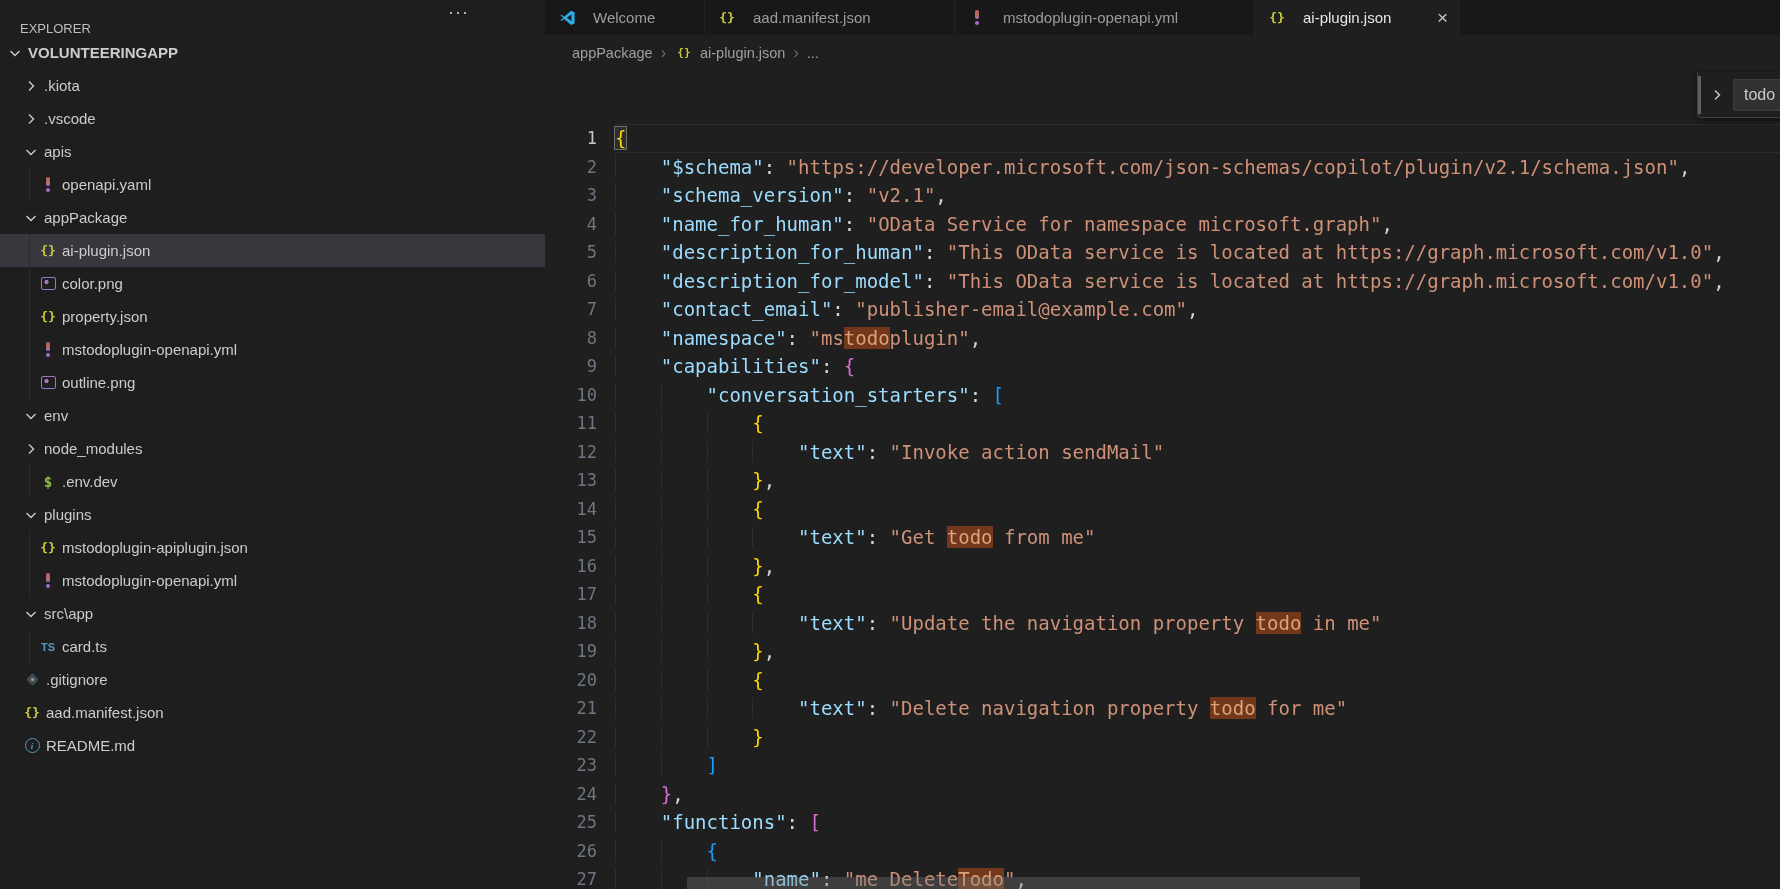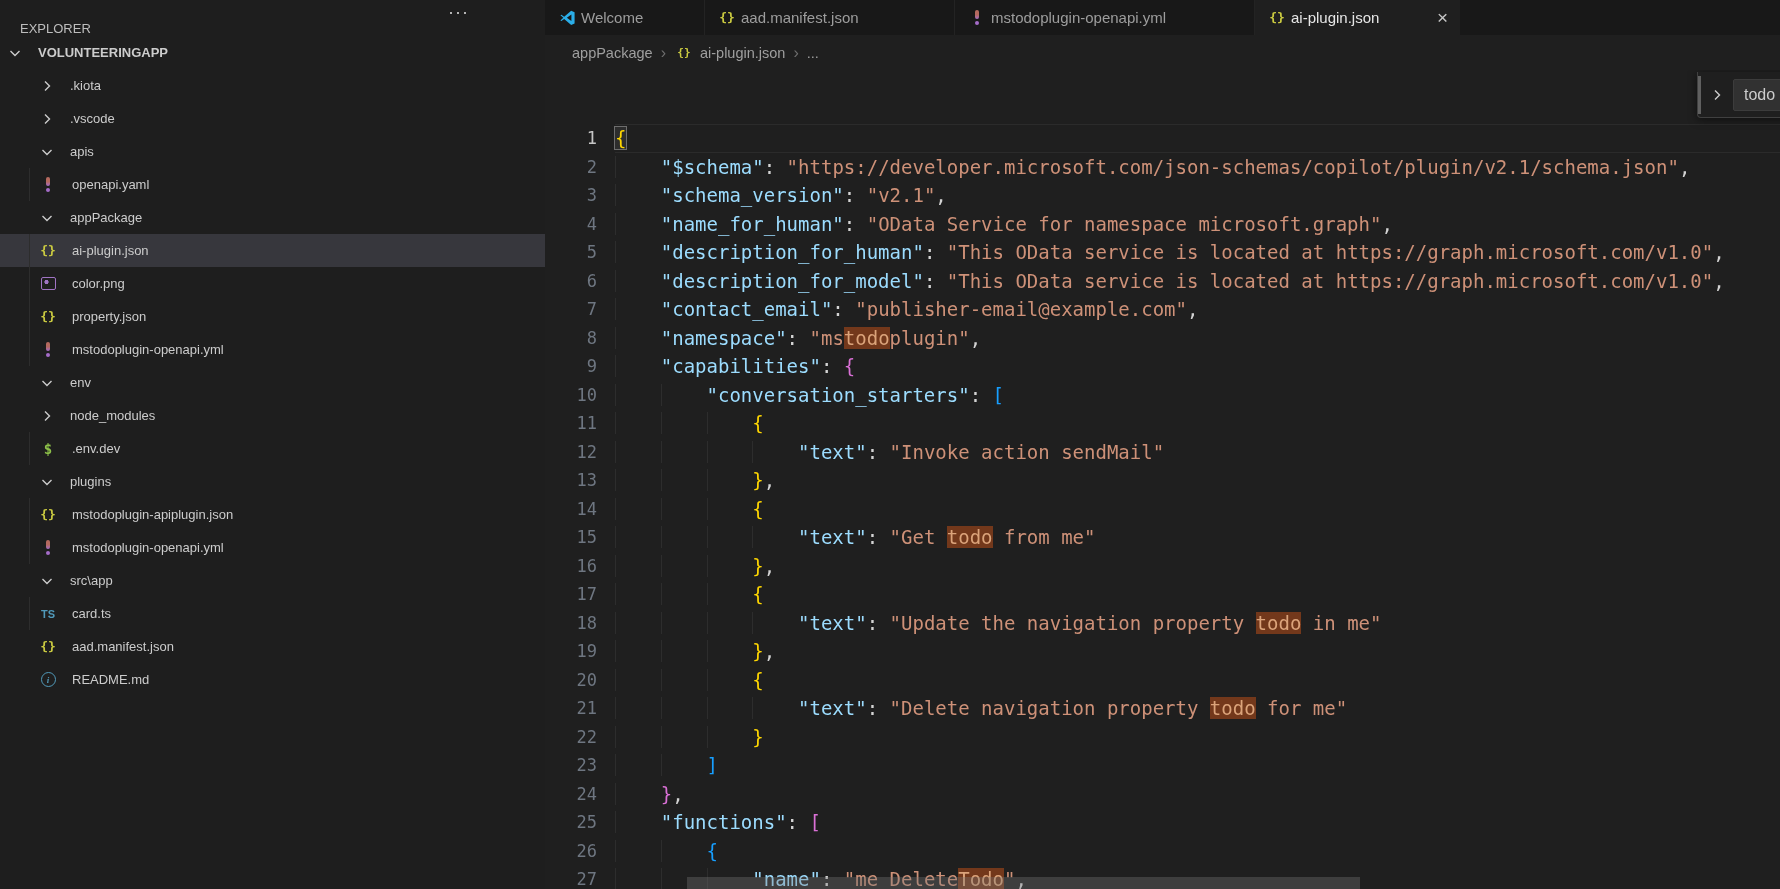--- a/index.html
+++ b/index.html
@@ -7,25 +7,25 @@
               font-family:"Liberation Sans", sans-serif; }
   body { position:relative; color:#cccccc; }
 
   
   .sidebar { position:absolute; left:0; top:0; width:545px; height:889px;
              background:#1e1e1e; overflow:hidden; }
   .sb-head { height:36px; display:flex; align-items:flex-end; padding:0 12px 0 20px;
              font-size:13px; color:#bdbdbd; position:relative; }
   .sb-ellipsis { position:absolute; left:448px; top:2px; font-size:18px; color:#cccccc;
                  cursor:pointer; letter-spacing:1px; }
-  .row { display:flex; align-items:center; height:33px; gap:14px; font-size:13px;
+  .row { display:flex; align-items:center; height:33px; gap:4px; font-size:15px;
          color:#cccccc; cursor:pointer; white-space:nowrap; }
   .row.selected { background:#37373d; }
   .row.lvl0 { padding-left:6px; font-weight:bold; }
-  .row.lvl1 { padding-left:38px;text-align:center; }
+  .row.lvl1 { padding-left:22px;text-align:center; }
   .row.lvl2 { padding-left:38px;
               background-image:linear-gradient(#2d2d2d,#2d2d2d);
               background-repeat:no-repeat; background-position:29px 0; background-size:1px 100%; }
   .row.lvl2.selected { background-color:#37373d; }
   .chev { width:18px; height:18px; flex:none; display:inline-flex;
           align-items:center; justify-content:center; }
 
   
   .ic { width:20px; height:20px; flex:none; display:inline-flex; align-items:center;
         justify-content:center; position:relative; }
@@ -47,21 +47,21 @@
                     border-radius:2px; transform:rotate(45deg); }
   .ic-git::after { content:""; position:absolute; width:3px; height:3px; border-radius:50%;
                    background:#93a5ac; }
   .ic-info::before { content:"i"; width:13px; height:13px; border:1.5px solid #519aba;
                      border-radius:50%; color:#519aba; font:italic 700 9px "Liberation Serif", serif;
                      display:flex; align-items:center; justify-content:center; }
 
   
   .main { position:absolute; left:545px; top:0; width:1235px; height:889px; }
   .tabs { display:flex; height:35px; background:#181818; }
-  .tab { display:flex; align-items:center; gap:4px; padding:0 12px; font-size:15px;
+  .tab { display:flex; align-items:center; gap:16px; padding:0 12px; font-size:15px;
          color:#9d9d9d; border-right:1px solid #232323; cursor:pointer; overflow:hidden; }
   .tab:nth-child(1){ width:160px; } .tab:nth-child(2){ width:250px; }
   .tab:nth-child(3){ width:300px; } .tab:nth-child(4){ width:205px; }
   .tab.active { background:#1f1f1f; color:#e6e6e6; border-right:none; }
   .tab-close { margin-left:auto; font-size:19px; color:#c5c5c5; line-height:1; }
 
   .crumbs { height:35px; display:flex; align-items:center; padding-left:27px; gap:8px;
             font-size:14.5px; color:#9f9f9f; background:#1f1f1f; }
   .crumb { cursor:pointer; display:flex; align-items:center; gap:6px; }
   .crumb-sep { color:#6d6d6d; font-size:16px; }
@@ -161,20 +161,24 @@
         <span>color.png</span>
       </div>
       <div class="row lvl2">
         <span class="ic ic-json"></span>
         <span>property.json</span>
       </div>
       <div class="row lvl2">
         <span class="ic ic-yml"></span>
         <span>mstodoplugin-openapi.yml</span>
       </div>
+      <div class="row lvl2">
+        <span class="ic ic-image"></span>
+        <span>outline.png</span>
+      </div>
       <div class="row lvl1">
         <span class="chev">
           <svg viewBox="0 0 16 16" width="16" height="16">
             <path d="M3.5 6l4.5 4.5L12.5 6" fill="none" stroke="#cccccc" stroke-width="1.4"></path>
           </svg>
         </span>
         <span>env</span>
       </div>
       <div class="row lvl1">
         <span class="chev">
@@ -208,20 +212,24 @@
         <span class="chev">
           <svg viewBox="0 0 16 16" width="16" height="16">
             <path d="M3.5 6l4.5 4.5L12.5 6" fill="none" stroke="#cccccc" stroke-width="1.4"></path>
           </svg>
         </span>
         <span>src\app</span>
       </div>
       <div class="row lvl2">
         <span class="ic ic-ts"></span>
         <span>card.ts</span>
+      </div>
+      <div class="row lvl1">
+        <span class="ic ic-git"></span>
+        <span>.gitignore</span>
       </div>
       <div class="row lvl1">
         <span class="ic ic-json"></span>
         <span>aad.manifest.json</span>
       </div>
       <div class="row lvl1">
         <span class="ic ic-info"></span>
         <span>README.md</span>
       </div>
     </div>

